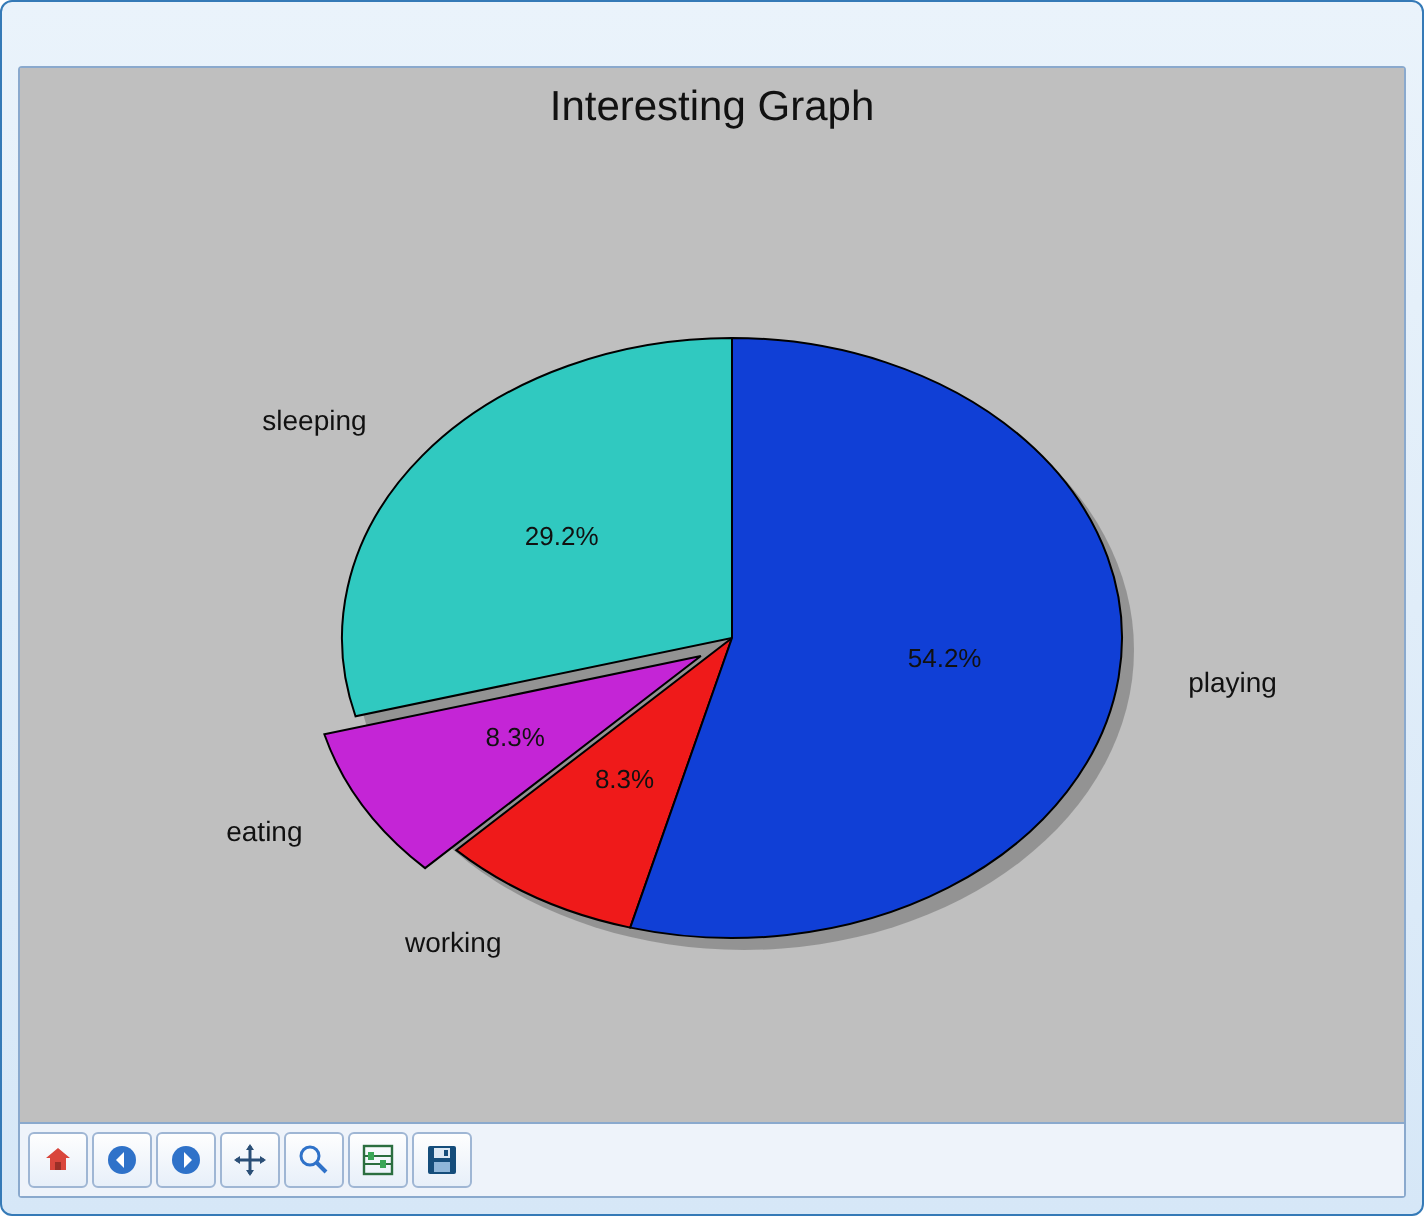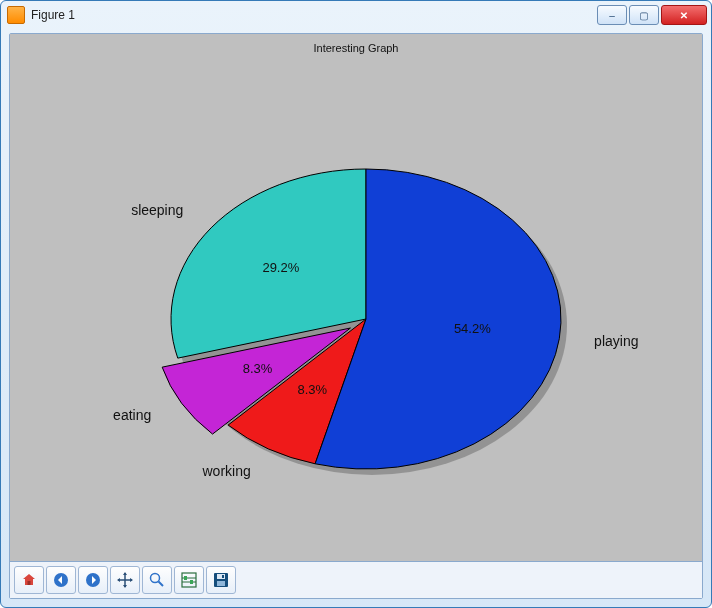--- a/index.html
+++ b/index.html
@@ -9,46 +9,35 @@
     padding:0 4px 0 6px;color:#222;font-size:12px}
   .titlebar .left{display:flex;align-items:center;gap:6px}
   .app-icon{width:16px;height:16px;background:linear-gradient(#ffb347,#ff8c00);border:1px solid #c76a00;border-radius:2px}
   .win-controls{display:flex;gap:2px}
   .win-btn{width:28px;height:18px;border:1px solid #6a8db5;border-radius:3px;
     background:linear-gradient(#f7fbff,#cfe2f7);display:flex;align-items:center;justify-content:center;
     font-size:10px;color:#2b4f77;cursor:pointer}
   .win-btn.close{width:44px;background:linear-gradient(#f36f6f,#d32121);border-color:#a31515;color:#fff;font-weight:bold}
   .client{position:absolute;left:8px;right:8px;top:32px;bottom:8px;background:#fff;border:1px solid #8aa9cd;border-radius:2px;display:flex;flex-direction:column}
   .plot-area{flex:1;background:#bfbfbf;position:relative;border-bottom:1px solid #8aa9cd}
-  .title-block{position:absolute;top:8px;left:0;right:0;text-align:center;font-size:11px;color:#111}
+  .title-block{position:absolute;top:8px;left:0;right:0;text-align:center;font-size:21px;color:#111}
   .title-block .sub{display:block}
   svg.pie{position:absolute;left:0;top:0}
   .toolbar{height:32px;background:#eef3fa;display:flex;align-items:center;gap:2px;padding:2px 4px}
   .tbtn{width:28px;height:26px;border:1px solid #9fb6d4;border-radius:3px;
     background:linear-gradient(#fefefe,#e7eff9);display:flex;align-items:center;justify-content:center;
     cursor:pointer}
   .tbtn svg{width:16px;height:16px}
   text.lbl{font-size:14px;fill:#111;font-family:inherit}
   text.pct{font-size:13px;fill:#111;font-family:inherit}
 </style>
 </head>
 <body>
 
 <div class="window">
-  <div class="titlebar">
-    <div class="left">
-      <span class="app-icon"></span>
-      <span>Figure 1</span>
-    </div>
-    <div class="win-controls">
-      <div class="win-btn">–</div>
-      <div class="win-btn">▢</div>
-      <div class="win-btn close">✕</div>
-    </div>
-  </div>
 
   <div class="client">
     <div class="plot-area">
       <div class="title-block">
         <span>Interesting Graph</span>
       </div>
       <svg class="pie" id="pie-svg" width="694" height="525">
           <ellipse cx="362" cy="291" rx="195" ry="150" fill="#777" opacity="0.6"></ellipse>
           <path d="M 356 285 L 356 135 A 195 150 0 0 0 167.75058042751158 324.1262259434844 Z" fill="#30c9c0" stroke="#000" stroke-width="1"></path>
           <text x="270.84452974501966" y="234.84575044019505" text-anchor="middle" dominant-baseline="middle" class="pct">29.2%</text>

